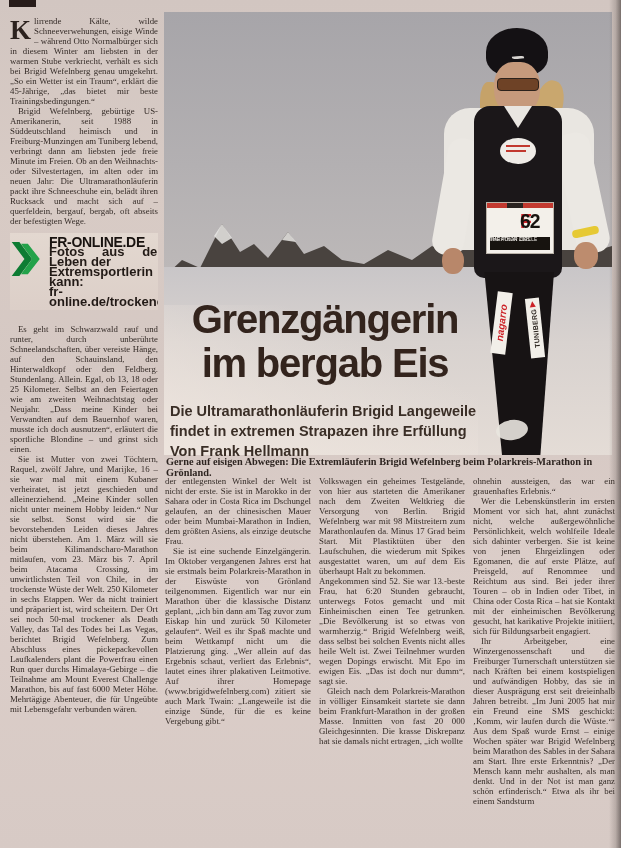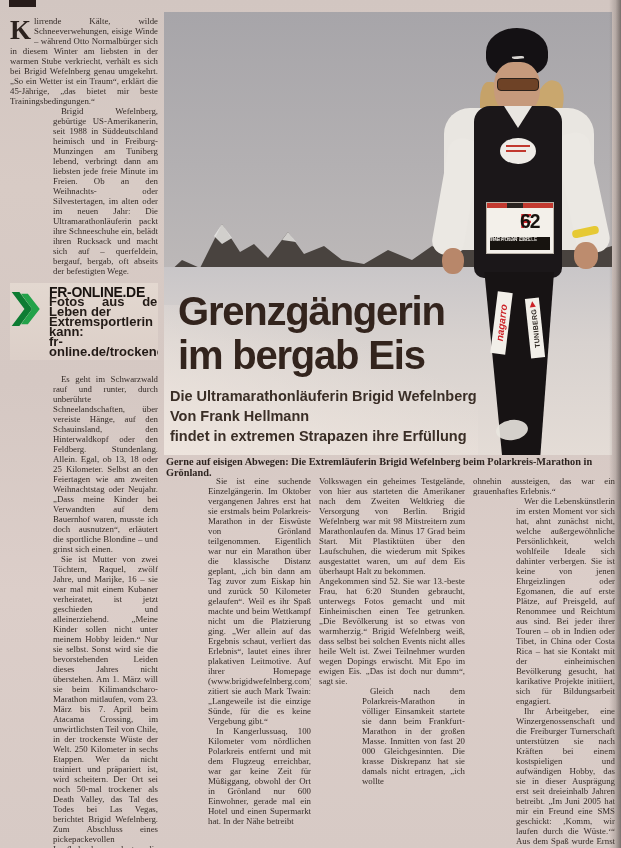--- a/index.html
+++ b/index.html
@@ -7,21 +7,21 @@
     position:relative;width:621px;height:848px;overflow:hidden;
     background:linear-gradient(180deg,#d2c6c1 0%,#d8cbc5 22%,#d5c8c3 45%,#dccec9 70%,#d7cac5 100%);
     font-family:"Liberation Serif", serif;color:#342b27;
   }
   .top-mark{position:absolute;left:9px;top:0;width:27px;height:7px;background:#261b19;}
   .edge-shadow{position:absolute;right:0;top:0;width:12px;height:848px;
     background:linear-gradient(90deg,rgba(90,80,76,0) 0%,rgba(90,80,76,.25) 55%,rgba(45,38,36,.55) 100%);}
   
   .col{position:absolute;text-align:justify;font-size:8.8px;line-height:10px;color:#352c28;}
   .col p{margin:0;}
-  .col p.indent{text-indent:8px;margin-left:43px;}
+  .col p.indent{text-indent:8px;}
   .col1{left:10px;top:16px;width:148px;height:832px;overflow:hidden;}
   .col2{left:165px;top:476px;width:146px;height:372px;overflow:hidden;}
   .col3{left:319px;top:476px;width:146px;height:372px;overflow:hidden;}
   .col4{left:473px;top:476px;width:142px;height:372px;overflow:hidden;}
   .dropcap{float:left;font-size:27px;line-height:26px;padding:1px 3px 0 0;font-weight:bold;color:#2c221e;}
   
   .promo{display:flex;align-items:flex-start;gap:5px;margin:7px 0 14px 0;padding:4px 0 3px 0;
     background:linear-gradient(180deg,#e3d8d0,#dccfc8);}
   .promo svg{flex:0 0 auto;margin-top:2px;}
   .promo-title{font-family:"Liberation Sans",sans-serif;font-weight:bold;font-size:14px;letter-spacing:-0.3px;color:#18120f;}
@@ -70,21 +70,21 @@
   .sponsor-nagarro{left:58px;top:272px;width:15px;height:62px;transform:rotate(7deg);
     color:#cc2127;font-style:italic;font-size:10px;}
   .sponsor-tuniberg{left:92px;top:278px;width:14px;height:60px;transform:rotate(-6deg);
     color:#241d18;font-size:7px;letter-spacing:.3px;}
   .tri{position:absolute;top:3px;left:3.5px;width:0;height:0;
     border-left:3.5px solid transparent;border-right:3.5px solid transparent;border-bottom:6px solid #cc2127;}
   .knee-patch{left:60px;top:400px;width:32px;height:20px;background:#e9e5df;border-radius:50%;transform:rotate(-8deg);opacity:.9;}
   
   .headline-block{position:absolute;left:170px;top:281px;width:310px;}
   .headline{font-family:"Liberation Sans",sans-serif;font-weight:bold;font-size:40px;line-height:44px;
-    letter-spacing:-1.2px;color:#33241d;margin:8px;transform-origin:left top;}
+    letter-spacing:-1.2px;color:#33241d;margin:16px;transform-origin:left top;text-align:center;}
   .standfirst{margin-top:9px;font-family:"Liberation Sans",sans-serif;font-weight:bold;
     font-size:14.5px;line-height:20px;color:#3a2e26;}
   
   .caption{position:absolute;left:166px;top:456px;width:450px;
     font-family:"Liberation Serif",serif;font-weight:bold;font-size:10.3px;color:#2d2420;}
   
   .pullquote{margin:10px 0 9px 0;padding:2px 0;}
   .pq-text{font-family:"Liberation Sans",sans-serif;font-weight:bold;font-size:11.5px;line-height:13.5px;
     color:#241c18;text-align:left;}
   .pq-attr{font-family:"Liberation Sans",sans-serif;font-weight:bold;font-size:7px;letter-spacing:.6px;
@@ -168,31 +168,31 @@
       <div class="knee-patch"></div>
     </div>
   </div>
 
   <div class="headline-block">
     <h1 class="headline">
       <span>Grenzgängerin</span><br>
       <span>im bergab Eis</span>
     </h1>
     <div class="standfirst">
-      <div>Die Ultramarathonläuferin Brigid Wefelnberg</div>
+      <div>Die Ultramarathonläuferin Brigid Langeweile</div>
+      <div>findet in extremen Strapazen ihre Erfüllung</div>
       <div>Von Frank Hellmann</div>
-      <div>findet in extremen Strapazen ihre Erfüllung</div>
     </div>
   </div>
 
   <div class="caption">Gerne auf eisigen Abwegen: Die Extremläuferin Brigid Wefelnberg beim Polarkreis-Marathon in Grönland.</div>
 
   <div class="col col2">
+    <p>der entlegensten Winkel der Welt ist nicht der erste. Sie ist in Marokko in der Sahara oder in Costa Rica im Dschungel gelaufen, an der chinesischen Mauer oder beim Mumbai-Marathon in Indien, dem größten Asiens, als einzige deutsche Frau.</p>
     <p class="indent">Sie ist eine suchende Einzelgängerin. Im Oktober vergangenen Jahres erst hat sie erstmals beim Polarkreis-Marathon in der Eiswüste von Grönland teilgenommen. Eigentlich war nur ein Marathon über die klassische Distanz geplant, „ich bin dann am Tag zuvor zum Eiskap hin und zurück 50 Kilometer gelaufen“. Weil es ihr Spaß machte und beim Wettkampf nicht um die Platzierung ging. „Wer allein auf das Ergebnis schaut, verliert das Erlebnis“, lautet eines ihrer plakativen Leitmotive. Auf ihrer Homepage (www.brigidwefelnberg.com) zitiert sie auch Mark Twain: „Langeweile ist die einzige Sünde, für die es keine Vergebung gibt.“</p>
-    <p class="indent">In Kangerlussuaq, 100 Kilometer vom nördlichen Polarkreis entfernt und mit dem Flugzeug erreichbar, war gar keine Zeit für Müßiggang, obwohl der Ort in Grönland nur 600 Einwohner, gerade mal ein Hotel und einen Supermarkt hat. In der Nähe betreibt</p>
   </div>
 
   <div class="col col3">
     <p>Volkswagen ein geheimes Testgelände, von hier aus starteten die Amerikaner nach dem Zweiten Weltkrieg die Versorgung von Berlin. Brigid Wefelnberg war mit 98 Mitstreitern zum Marathonlaufen da. Minus 17 Grad beim Start. Mit Plastiktüten über den Laufschuhen, die wiederum mit Spikes ausgestattet waren, um auf dem Eis überhaupt Halt zu bekommen.</p>
     <p>Angekommen sind 52. Sie war 13.-beste Frau, hat 6:20 Stunden gebraucht, unterwegs Fotos gemacht und mit Einheimischen einen Tee getrunken. „Die Bevölkerung ist so etwas von warmherzig.“ Brigid Wefelnberg weiß, dass selbst bei solchen Events nicht alles heile Welt ist. Zwei Teilnehmer wurden wegen Dopings erwischt. Mit Epo im ewigen Eis. „Das ist doch nur dumm“, sagt sie.</p>
     <p class="indent">Gleich nach dem Polarkreis-Marathon in völliger Einsamkeit startete sie dann beim Frankfurt-Marathon in der großen Masse. Inmitten von fast 20 000 Gleichgesinnten. Die krasse Diskrepanz hat sie damals nicht ertragen, „ich wollte</p>
   </div>
 
   <div class="col col4">
     <p>ohnehin aussteigen, das war ein grauenhaftes Erlebnis.“</p>

